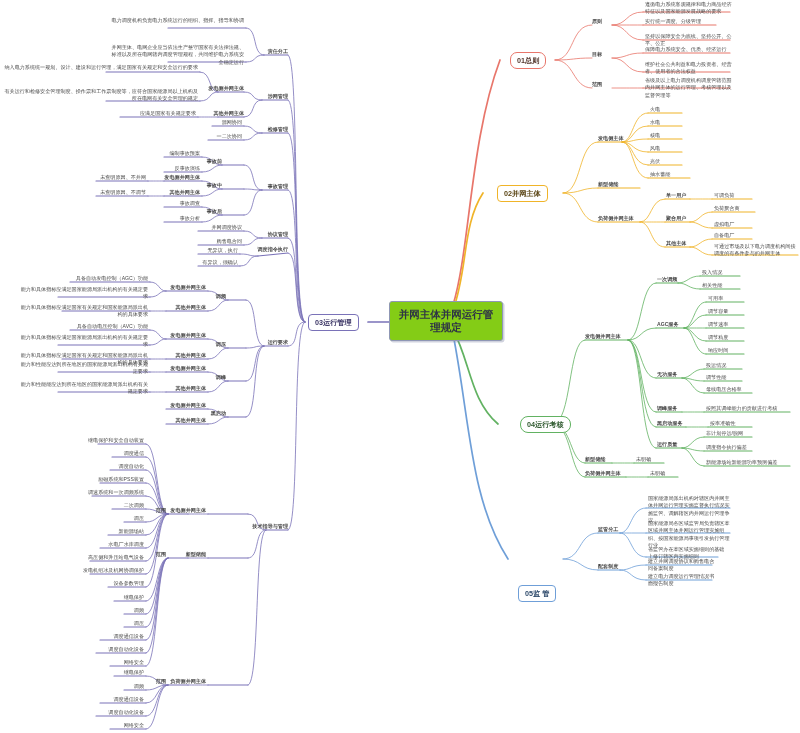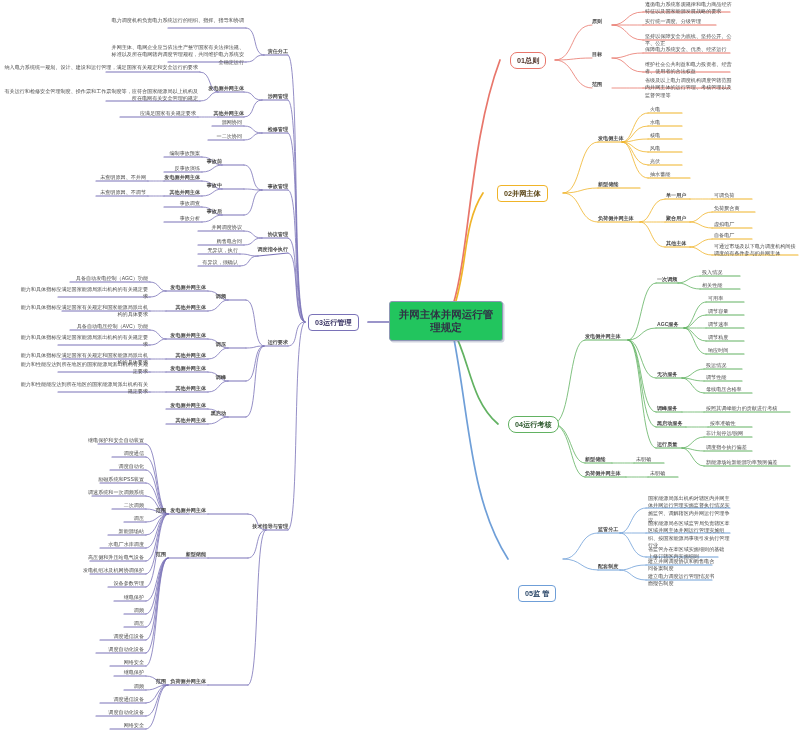--- a/index.html
+++ b/index.html
@@ -4,21 +4,21 @@
 <style>
   html,body{margin:0;padding:0;background:#ffffff;}
   body{width:800px;height:733px;position:relative;overflow:hidden;
        font-family:"Liberation Sans","DejaVu Sans",sans-serif;color:#3a3a3a;}
   #stage{position:absolute;left:0;top:0;width:800px;height:733px;}
   svg#links{position:absolute;left:0;top:0;width:800px;height:733px;pointer-events:none;}
   .node{position:absolute;white-space:pre-wrap;line-height:1.25;}
   .lbl{position:absolute;white-space:pre-wrap;line-height:1.28;}
 
   
-  .root{border:1px solid #8f97b5;border-radius:3px;background:#22c55e;
+  .root{border:1px solid #8f97b5;border-radius:3px;background:#84cc16;
         box-shadow:1.5px 1.5px 0 rgba(120,125,160,.35);
         text-align:center;font-size:10.5px;font-weight:bold;color:#2f3545;
         padding:6px 8px;}
 
   
   .l1{border:1px solid;border-radius:4px;background:#fff;text-align:center;
       font-size:7.2px;font-weight:bold;padding:3px 6px;}
   .l1.c01{border-color:#e8766b;color:#55392f;border-radius:7px;}
   .l1.c02{border-color:#f0b429;color:#5a4413;}
   .l1.c03{border-color:#7a72b8;color:#3c3666;}
@@ -384,21 +384,21 @@
       <path d="M146 716 L 96 716" stroke-width="1.1"></path>
       <path d="M146 729 L 110 729" stroke-width="1.1"></path>
     </g>
   </svg>
 
   <div class="node root" style="left:389px;top:301px;width:96px;">并网主体并网运行管理规定</div>
 
   <div class="node l1 c01" style="left:510px;top:52px;">01总则</div>
   <div class="node l1 c02" style="left:477px;top:185px;margin-left:20px;">02并网主体</div>
   <div class="node l1 c03" style="left:308px;top:314px;">03运行管理</div>
-  <div class="node l1 c04" style="left:508px;top:416px;border-radius:8px;">04运行考核</div>
+  <div class="node l1 c04" style="left:520px;top:416px;border-radius:8px;">04运行考核</div>
   <div class="node l1 c05" style="left:518px;top:551px;">05监 管</div>
 
   <div class="lbl t b" style="left:592px;top:18px;">原则</div>
   <div class="lbl t b" style="left:592px;top:51px;">目标</div>
   <div class="lbl t b" style="left:592px;top:81px;">范围</div>
   <div class="lbl t wrap2" style="left:645px;top:1px;width:88px;">遵循电力系统客观规律和电力商品经济特征以及国家能源发展战略的要求</div>
   <div class="lbl t" style="left:645px;top:18px;width:88px;">实行统一调度、分级管理</div>
   <div class="lbl t" style="left:645px;top:33px;width:92px;">坚持以保障安全为底线、坚持公开、公平、公正</div>
   <div class="lbl t" style="left:645px;top:46px;width:90px;">保障电力系统安全、优质、经济运行</div>
   <div class="lbl t wrap2" style="left:645px;top:61px;width:88px;">维护社会公共利益和电力投资者、经营者、使用者的合法权益</div>

